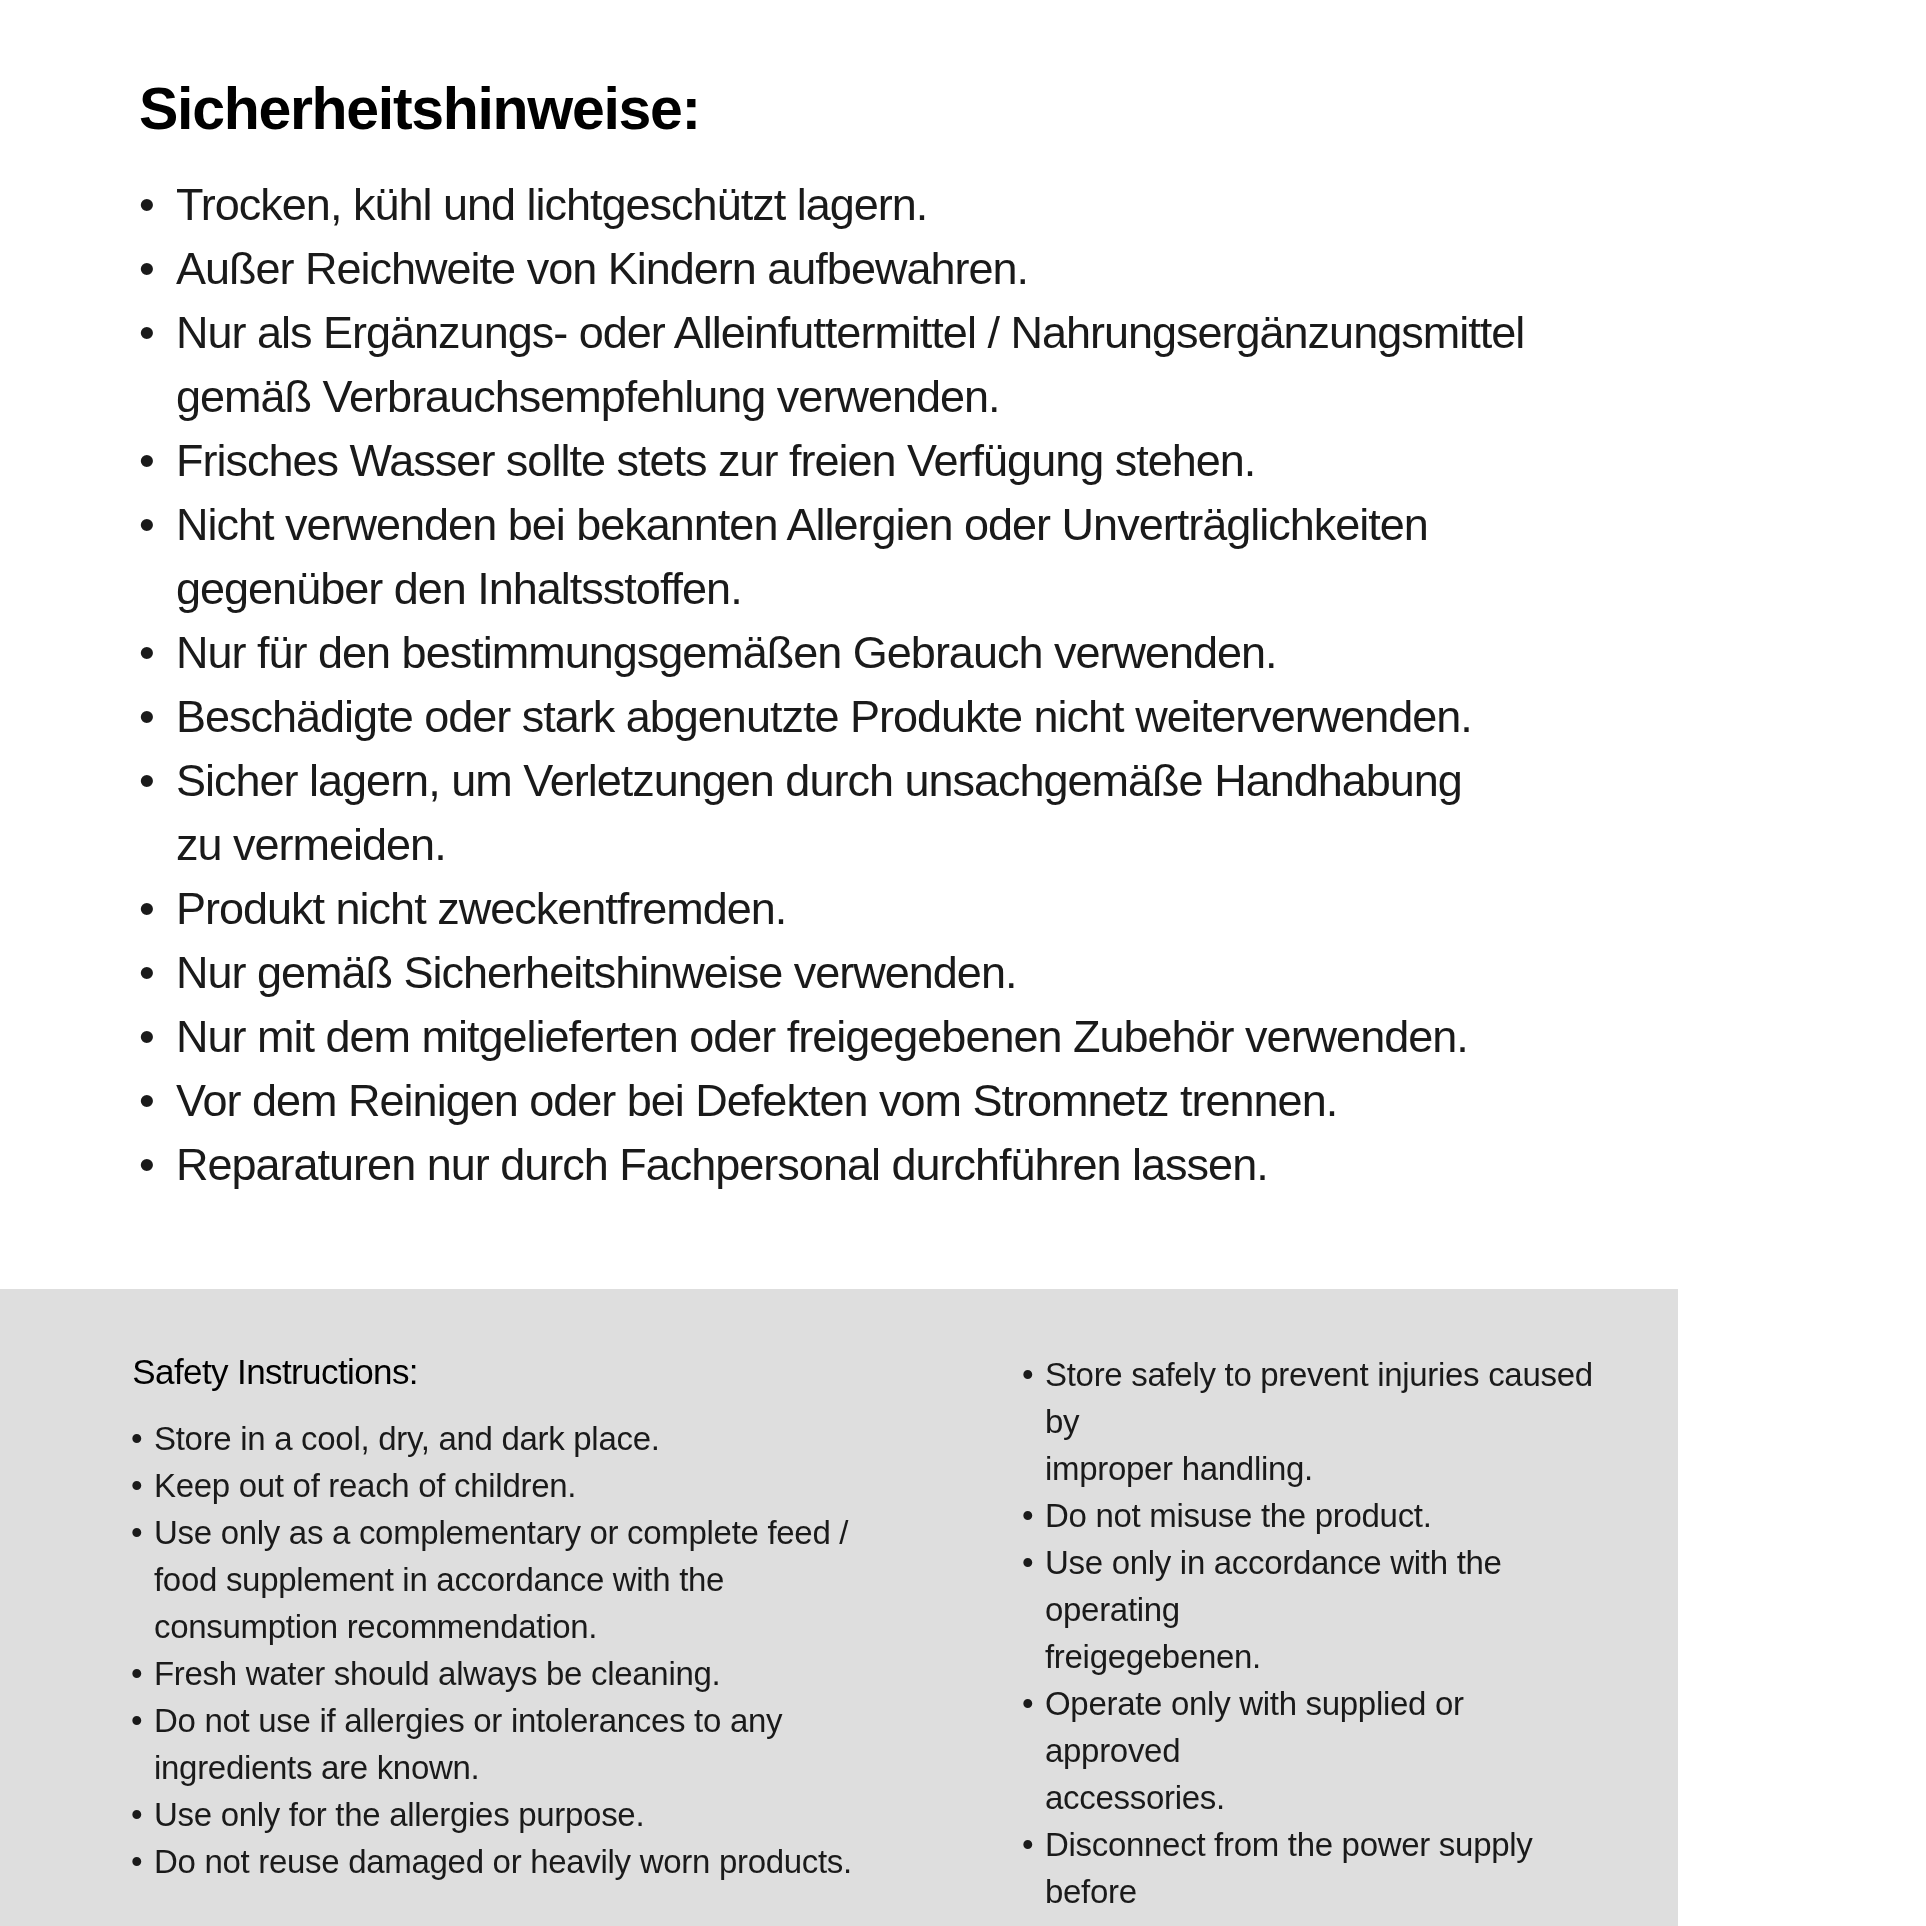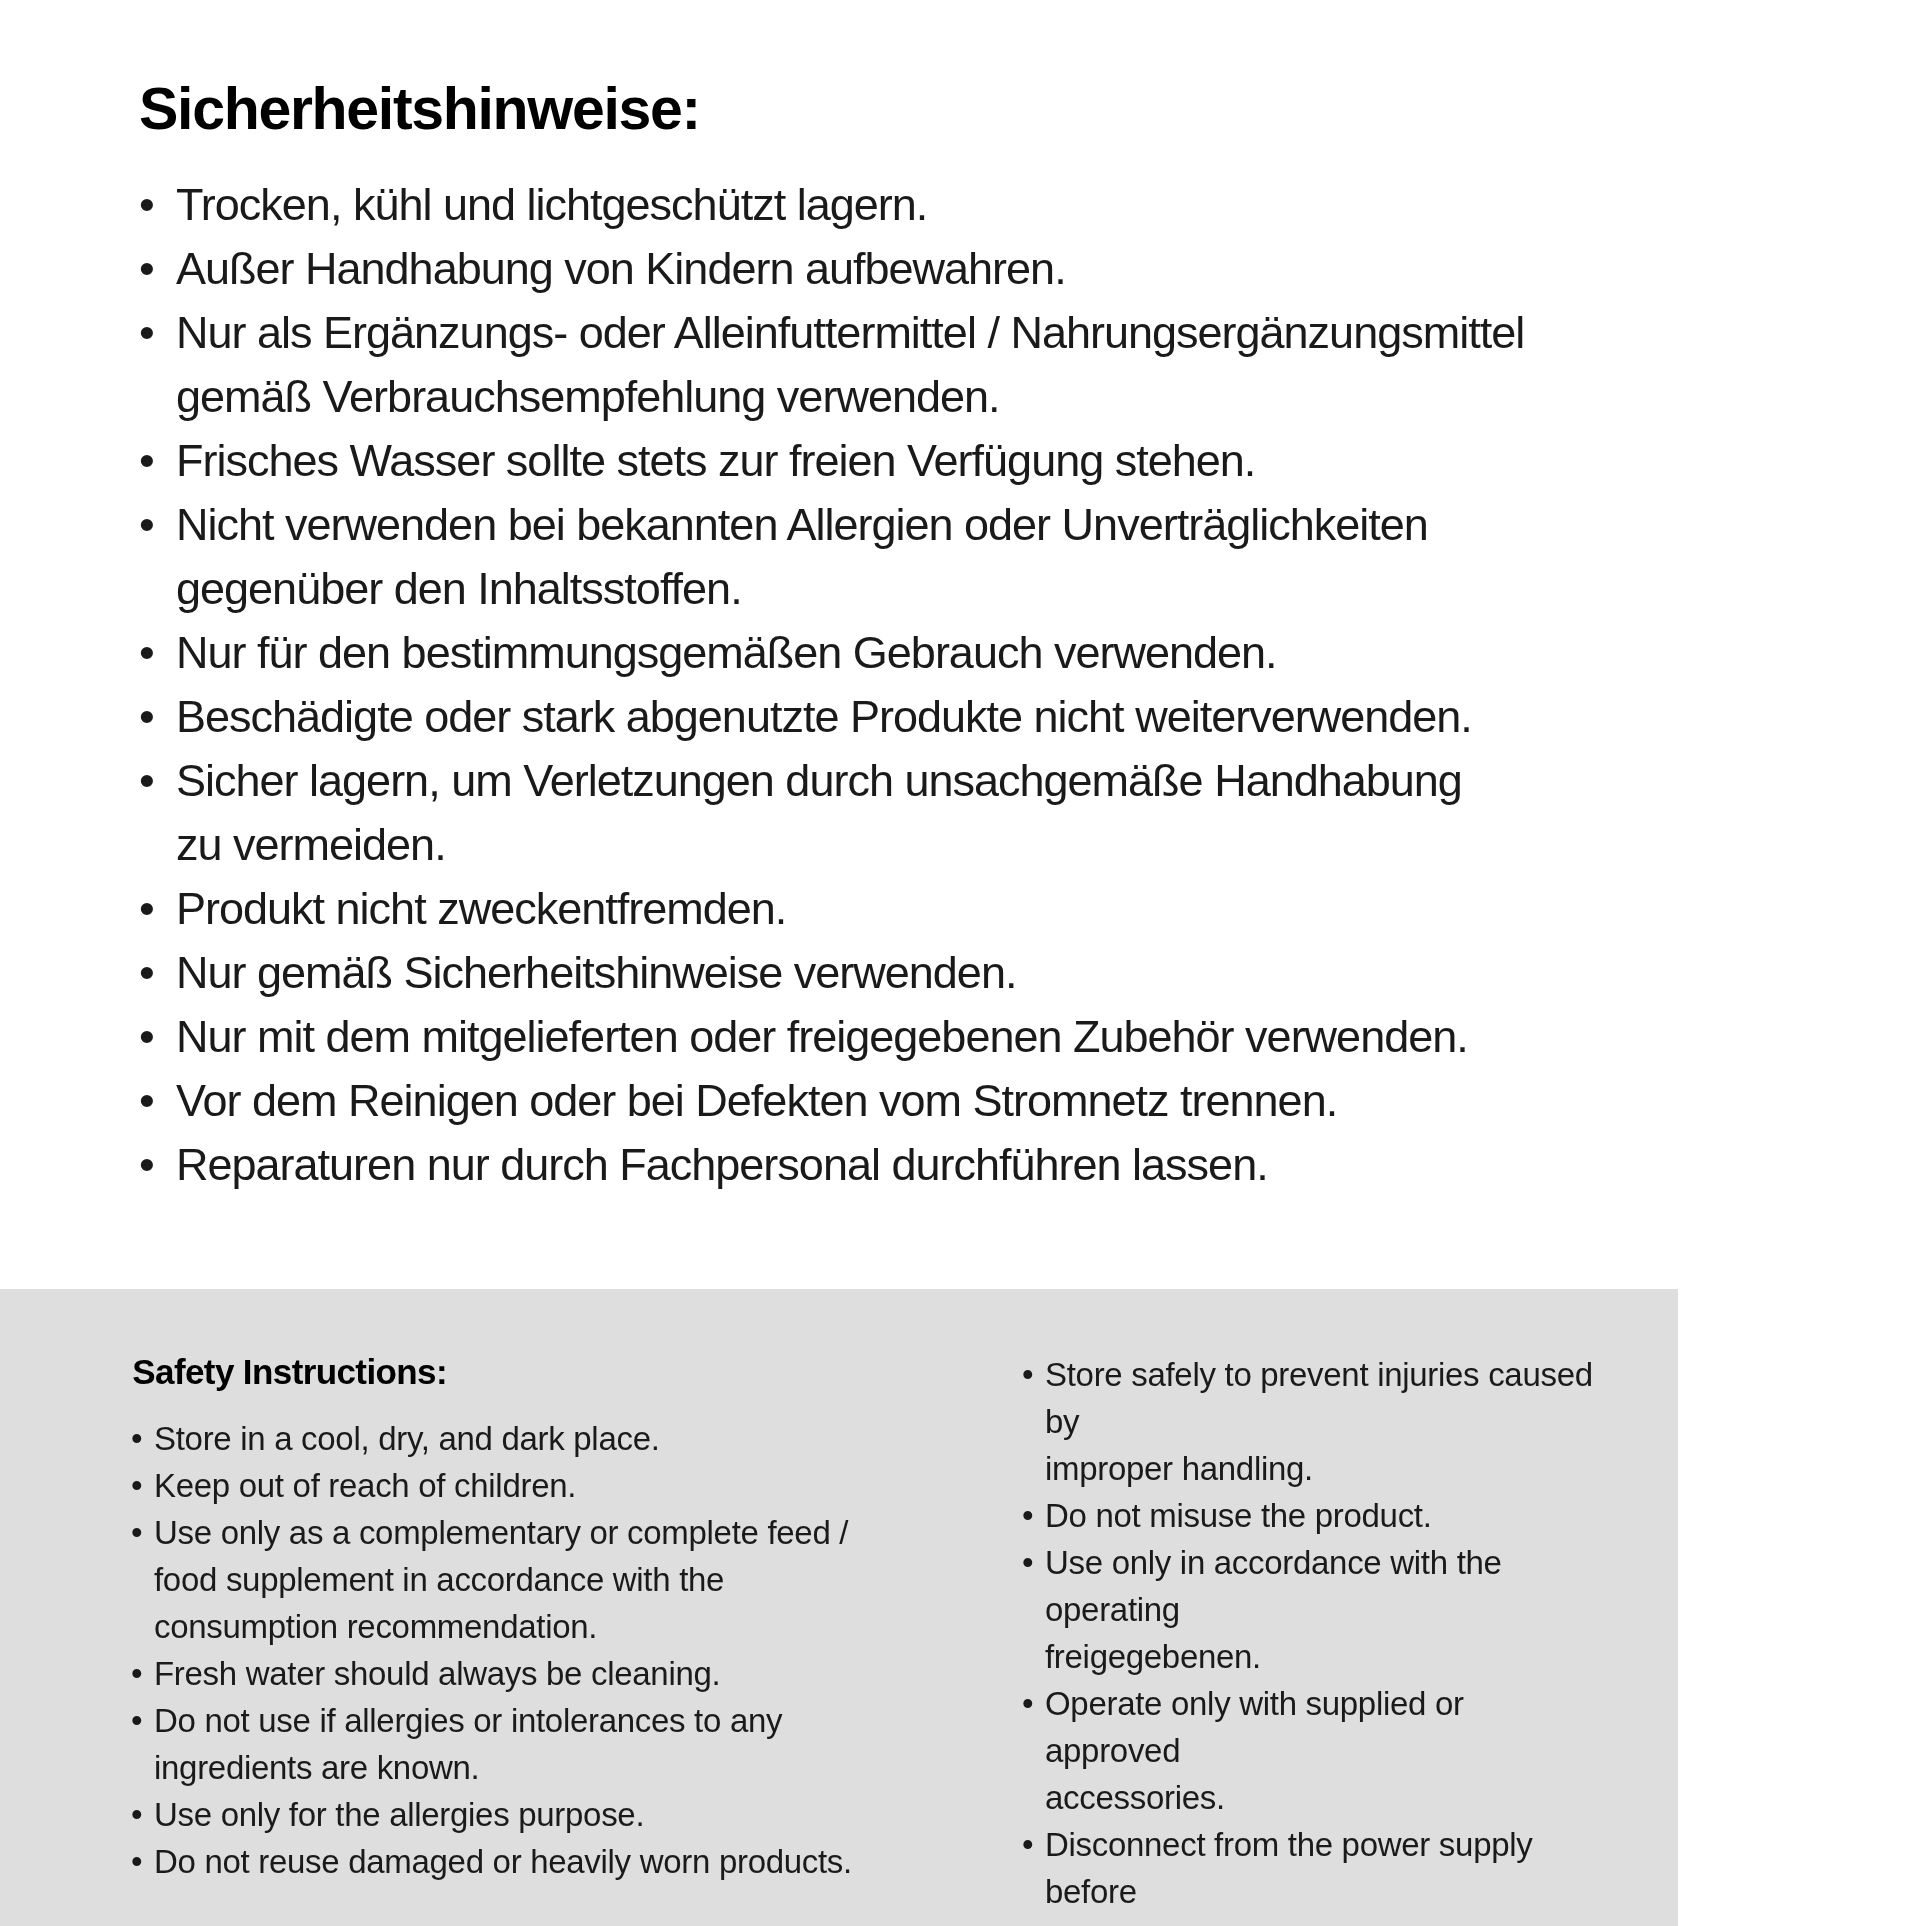--- a/index.html
+++ b/index.html
@@ -67,21 +67,21 @@
     background: var(--panel);
     padding: 62px 77px 0 131px;
     display: flex;
   }
   .col-left { flex: 0 0 891px; }
   .col-right { flex: 1; }
   .section-en h2 {
     margin: 0 0 22px 1.3px;
     font-size: 35px;
     line-height: 1.2;
-    font-weight: 700;
+    font-weight: 400;
     letter-spacing: -0.6px;
     color: var(--heading);
   }
   .en-list {
     font-size: 33px;
     line-height: 47px;
     letter-spacing: -0.3px;
   }
   .en-list-left { margin-left: 20px; max-width: 854px; }
   .en-list-right { margin-left: 0; max-width: 841px; }
@@ -94,21 +94,21 @@
 
   <section class="section-de">
     <h1>Sicherheitshinweise:</h1>
     <ul class="blist de-list" id="de-list">
         <li>
           <span class="bullet">•</span>
           <span class="text">Trocken, kühl und lichtgeschützt lagern.</span>
         </li>
         <li>
           <span class="bullet">•</span>
-          <span class="text">Außer Handhabung von Kindern aufbewahren.</span>
+          <span class="text">Außer Reichweite von Kindern aufbewahren.</span>
         </li>
         <li>
           <span class="bullet">•</span>
           <span class="text">Nur als Ergänzungs- oder Alleinfuttermittel / Nahrungsergänzungsmittel
 gemäß Verbrauchsempfehlung verwenden.</span>
         </li>
         <li>
           <span class="bullet">•</span>
           <span class="text">Frisches Wasser sollte stets zur freien Verfügung stehen.</span>
         </li>

